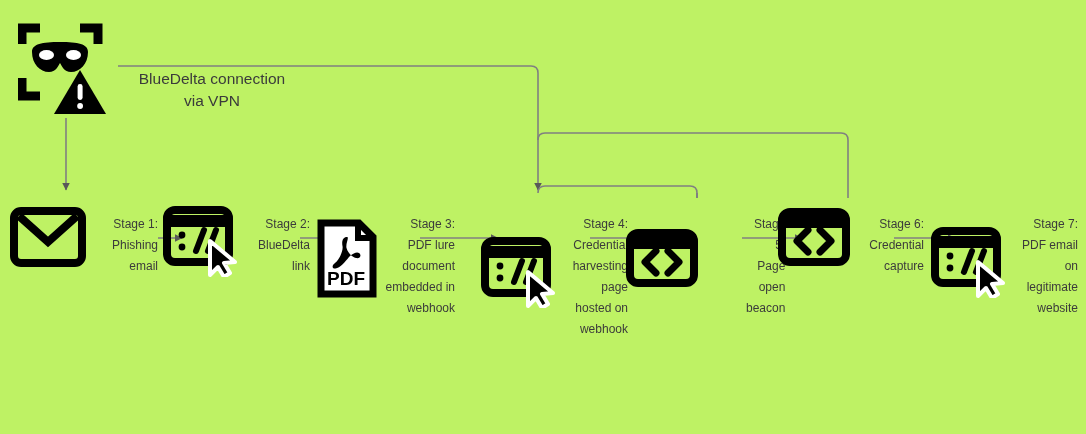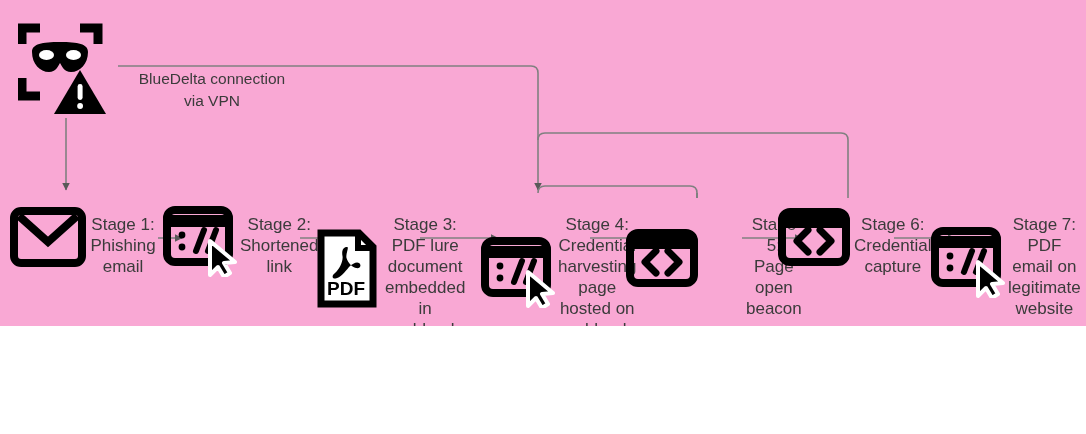--- a/index.html
+++ b/index.html
@@ -6,22 +6,22 @@
     margin: 0;
     padding: 0;
     background: #ffffff;
   }
   body {
     font-family: "Liberation Sans", sans-serif;
   }
   #canvas {
     position: relative;
     width: 1086px;
-    height: 326px;
-    background: #f9a8d4;
+    height: 434px;
+    background: #bef264;
     overflow: hidden;
   }
   .conn-layer {
     position: absolute;
     left: 0;
     top: 0;
     width: 1086px;
     height: 434px;
     pointer-events: none;
   }
@@ -53,22 +53,22 @@
   .stage-icon {
     width: 80px;
     height: 80px;
     display: flex;
     align-items: center;
     justify-content: center;
   }
   .stage-caption {
     margin-top: 18px;
     width: 150px;
-    text-align: center;
-    font-size: 17px;
+    text-align: right;
+    font-size: 12px;
     line-height: 21px;
     color: #3b3b3b;
     white-space: pre-line;
   }
 </style>
 </head>
 <body>
 
 <div id="canvas">
 
@@ -141,21 +141,21 @@
         <rect x="7" y="13" width="62" height="52" rx="8" ry="8" fill="none" stroke="#000" stroke-width="8"></rect>
         <path d="M11,24 L65,24" stroke="#000" stroke-width="12"></path>
         <circle cx="22" cy="38" r="3.4" fill="#000"></circle>
         <circle cx="22" cy="50" r="3.4" fill="#000"></circle>
         <path d="M36,54 L44,33" stroke="#000" stroke-width="6" stroke-linecap="round"></path>
         <path d="M48,54 L56,33" stroke="#000" stroke-width="6" stroke-linecap="round"></path>
         <path d="M50,44 L50,78 L58,70 L64,80 L70,76 L64,66 L75,65 Z" fill="#000" stroke="#fff" stroke-width="4" stroke-linejoin="round"></path>
       </svg>
     </div>
     <div class="stage-caption">Stage 2:
-Shortened link</div>
+BlueDelta link</div>
   </div>
 
   <div class="stage" style="left:305px;">
     <div class="stage-icon">
       <svg viewBox="0 0 80 80" width="80" height="80" xmlns="http://www.w3.org/2000/svg">
         <path d="M16,5 L54,5 L68,19 L68,76 L16,76 Z" fill="#fff" stroke="#000" stroke-width="7" stroke-linejoin="miter"></path>
         <path d="M53,6 L53,20 L67,20" fill="none" stroke="#000" stroke-width="6"></path>
         <path d="M42,19 C38,19 36.5,23 37.5,28 C38.5,33 34,42 30,45
                  C26.5,47.5 27,51 30.5,50.5 C35,50 40,44 44,39
                  C48,35 52,33.5 54,35 C57,37 55,41 51,40

